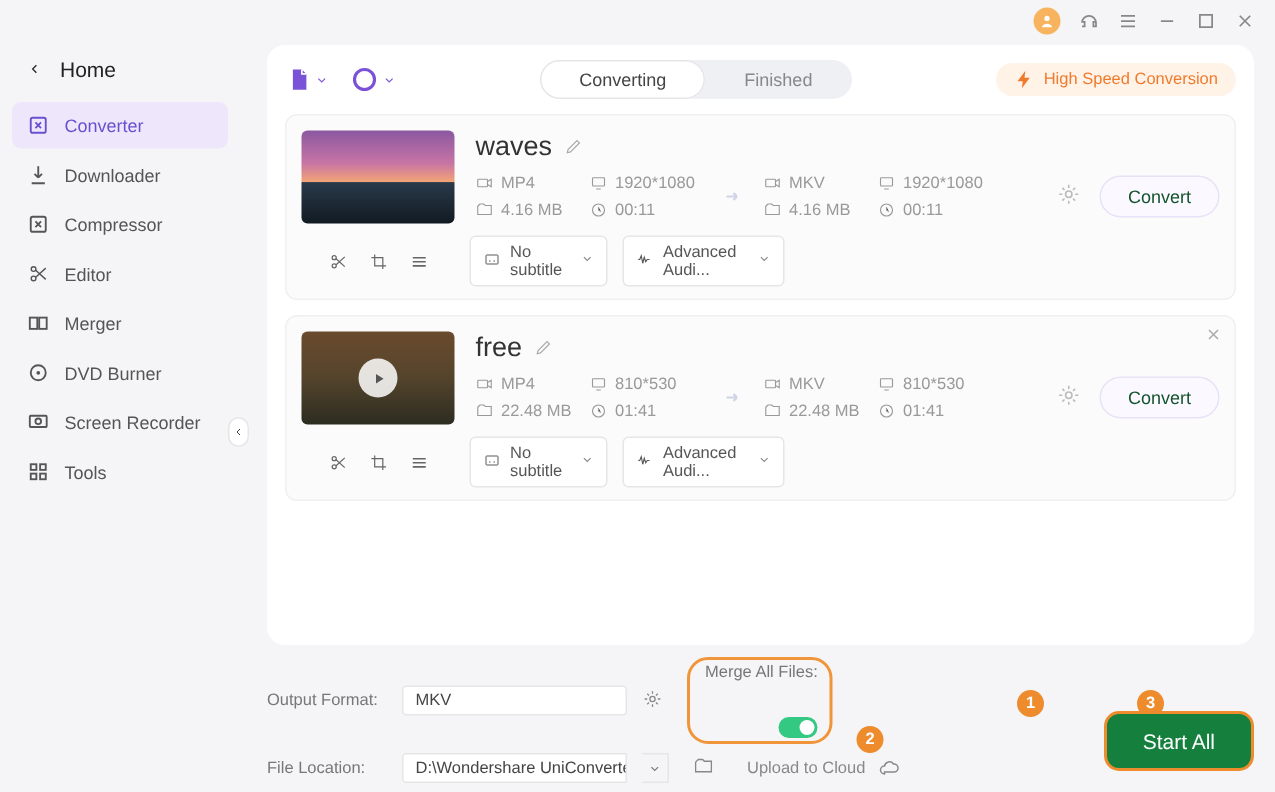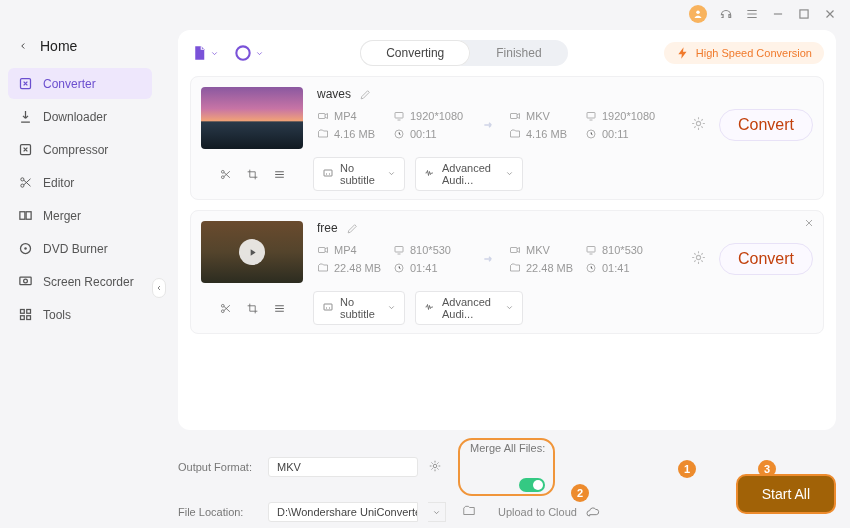--- a/index.html
+++ b/index.html
@@ -45,33 +45,33 @@
 .file-card { background:#fbfbfc; border:1px solid #f0f0f2; border-radius:8px; padding:10px 10px 8px 10px; position:relative; }
 .file-body { display:flex; gap:14px; align-items:flex-start; }
 .thumb { width:102px; height:62px; border-radius:4px; background:#222; position:relative; overflow:hidden; flex:0 0 102px; }
 .thumb.sunset { background: linear-gradient(180deg,#8a58a0 0%, #c774a5 35%, #f2a376 55%, #2a3a4a 56%, #111a22 100%); }
 .thumb.crowd { background: linear-gradient(180deg,#6a4b2e 0%, #54442c 50%, #2c2c20 100%); position:relative; }
 .thumb .play { position:absolute; left:50%; top:50%; width:26px; height:26px; transform:translate(-50%,-50%); background:rgba(255,255,255,0.85); border-radius:50%; display:flex; align-items:center; justify-content:center; }
 .thumb .play svg{ width:11px; height:11px; }
 
 .meta { flex:1; }
 .title-row { display:flex; align-items:center; gap:8px; margin-bottom:8px; }
-.title-row .name { font-size:12px; color:#333; }
+.title-row .name { font-size:18px; color:#333; }
 .title-row svg { width:13px; height:13px; color:#aaa; }
 
 .info-grid { display:flex; align-items:center; }
 .info-col { display:flex; flex-direction:column; gap:6px; min-width:76px; }
 .info-cell { display:flex; align-items:center; gap:5px; color:#999; font-size:11px; }
 .info-cell svg { width:12px; height:12px; }
 .arrow-col { width:40px; display:flex; justify-content:center; }
 .arrow-col svg { width:18px; height:14px; color:#cfd4e6; }
 
 .right-col { display:flex; align-items:center; gap:12px; margin-left:auto; }
 .gear-sm svg { width:17px; height:17px; color:#bbb; }
-.convert-btn { border:1px solid #e8e2f7; background:#fbf9ff; color:#c2410c; border-radius:16px; padding:6px 18px; font-size:16px; cursor:pointer; }
+.convert-btn { border:1px solid #e8e2f7; background:#fbf9ff; color:#14532d; border-radius:16px; padding:6px 18px; font-size:12px; cursor:pointer; }
 
 .file-close { position:absolute; right:8px; top:6px; color:#aaa; cursor:pointer; }
 .file-close svg { width:12px; height:12px; }
 
 .toolbar-row { display:flex; align-items:center; gap:10px; margin-top:8px; }
 .tool-icons { display:flex; gap:14px; width:102px; justify-content:center; }
 .tool-icons svg { width:13px; height:13px; color:#666; }
 .sel { display:flex; align-items:center; gap:6px; border:1px solid #e6e6e8; background:#fff; border-radius:4px; padding:4px 8px; font-size:11px; color:#555; cursor:pointer; }
 .sel .lead svg { width:12px; height:12px; }
 .sel .caret svg { width:9px; height:9px; color:#888; }
@@ -92,21 +92,21 @@
 .merge-pill { display:flex; align-items:flex-end; gap:24px; border:2px solid #f0953a; border-radius:14px; padding:2px 8px 2px 10px; margin-left:6px; position:relative;flex-direction:column; }
 .toggle { width:26px; height:14px; border-radius:8px; background:#34c983; position:relative; }
 .toggle::after { content:""; position:absolute; right:2px; top:2px; width:10px; height:10px; border-radius:50%; background:#fff; }
 
 .num-badge { width:18px; height:18px; border-radius:50%; background:#ed8b2d; color:#fff; font-size:11px; font-weight:600; display:flex; align-items:center; justify-content:center; position:absolute; }
 .badge-1 { left:500px; bottom:44px; }
 .badge-2 { left:393px; bottom:20px; }
 .badge-3 { right:60px; bottom:44px; }
 
 .start-all { position:absolute; right:0; bottom:8px; }
-.start-all button { background:#a16207; color:#fff; border:2px solid #ed8b2d; outline:2px solid transparent; border-radius:10px; padding:10px 24px; font-size:14px; cursor:pointer; }
+.start-all button { background:#15803d; color:#fff; border:2px solid #ed8b2d; outline:2px solid transparent; border-radius:10px; padding:10px 24px; font-size:14px; cursor:pointer; }
 </style>
 </head>
 <body>
 
 <svg width="0" height="0" style="position:absolute">
   <defs>
     <symbol id="i-chevL" viewBox="0 0 24 24">
         <path d="M15 6l-6 6 6 6" fill="none" stroke="currentColor" stroke-width="2"></path>
       </symbol>
     <symbol id="i-chevD" viewBox="0 0 24 24">

